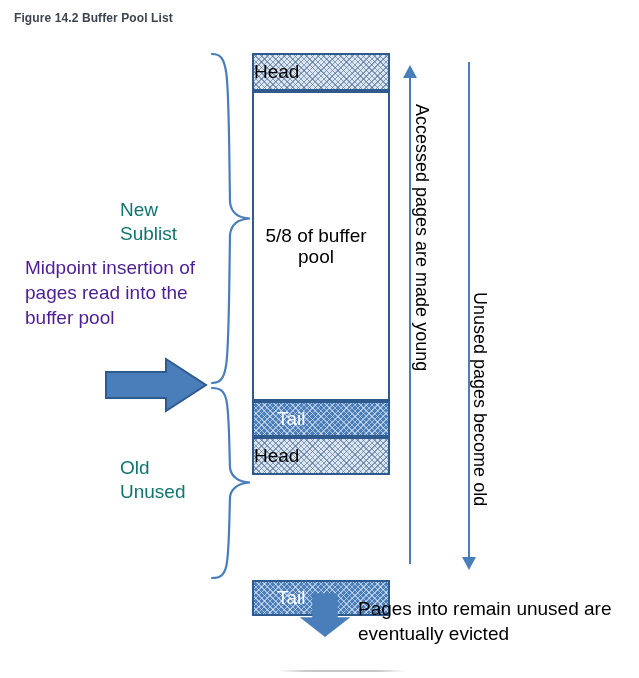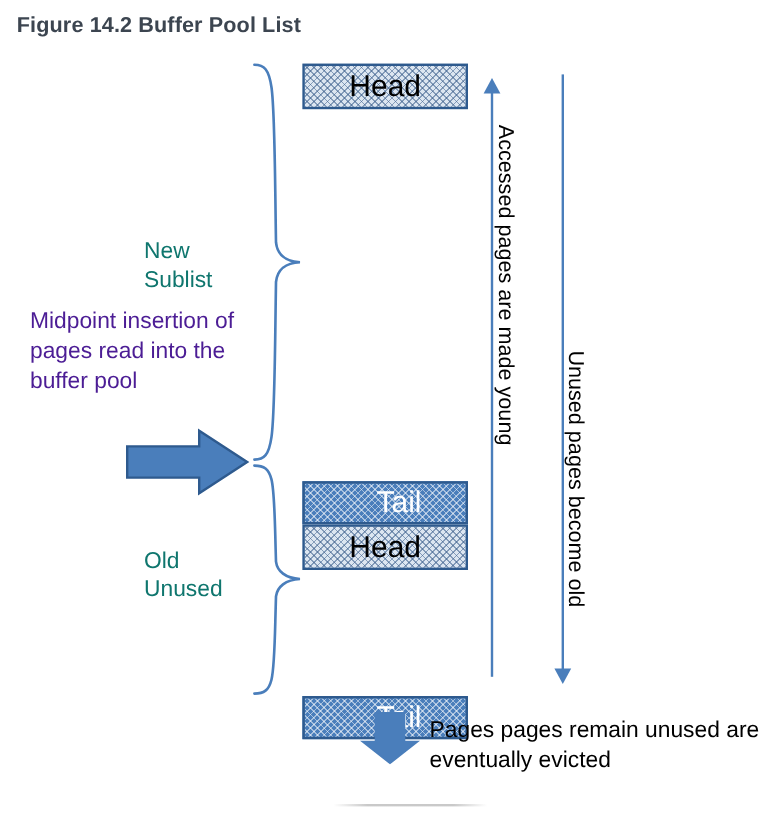--- a/index.html
+++ b/index.html
@@ -14,21 +14,21 @@
     overflow: hidden;
     font-family: "Liberation Sans", sans-serif;
     color: #000000;
   }
 
   
   #figure-title {
     position: absolute;
     left: 14px;
     top: 11px;
-    font-size: 18px;
+    font-size: 12px;
     font-weight: bold;
     color: #3c4550;
     letter-spacing: 0.1px;
     white-space: nowrap;
   }
 
   
   #pool-column {
     position: absolute;
     left: 252px;
@@ -37,22 +37,22 @@
     height: 527px;
   }
   .pool-block {
     position: absolute;
     left: 0;
     width: 100%;
     box-sizing: border-box;
     border: 2px solid #2e5a8e;
     display: flex;
     align-items: center;
-    justify-content: center;
-    font-size: 25px;
+    justify-content: flex-start;
+    font-size: 19px;
     line-height: 1.12;
     text-align: center;
   }
   
   .block-head {
     background-color: #dce6f1;
     background-image:
       repeating-linear-gradient(45deg,  rgba(60,95,140,.55) 0 1px, rgba(0,0,0,0) 1px 4px),
       repeating-linear-gradient(-45deg, rgba(60,95,140,.55) 0 1px, rgba(0,0,0,0) 1px 4px);
     color: #000000;
@@ -191,20 +191,23 @@
 <body>
 
 <div id="figure-title">Figure 14.2 Buffer Pool List</div>
 
 <div id="pool-column">
 
   <div class="pool-block block-head" id="block-head-new">
     <span class="block-label">Head</span>
   </div>
 
+  <div class="pool-block block-body" id="block-body-new">
+    <span class="block-label">5/8 of buffer pool</span>
+  </div>
 
   <div class="pool-block block-tail" id="block-tail-new">
     <span class="block-label">Tail</span>
   </div>
 
   <div class="pool-block block-head" id="block-head-old">
     <span class="block-label">Head</span>
   </div>
 
 
@@ -241,15 +244,15 @@
 <div class="vtext" id="vtext-young">Accessed pages are made young</div>
 
 <div class="vline" id="vline-old"></div>
 <div class="arrowhead" id="arrowhead-old-down"></div>
 <div class="vtext" id="vtext-old">Unused pages become old</div>
 
 <svg id="evict-arrow" viewBox="0 0 50 46">
   <polygon points="13,2 37,2 37,26 48,26 25,44 2,26 13,26" fill="#4a7ebb" stroke="#4a7ebb" stroke-width="1.5" stroke-linejoin="miter"></polygon>
 </svg>
 
-<div id="evict-text">Pages pages remain unused are eventually evicted</div>
+<div id="evict-text">Pages into remain unused are eventually evicted</div>
 
 <div id="bottom-divider"></div>
 
 </body></html>

